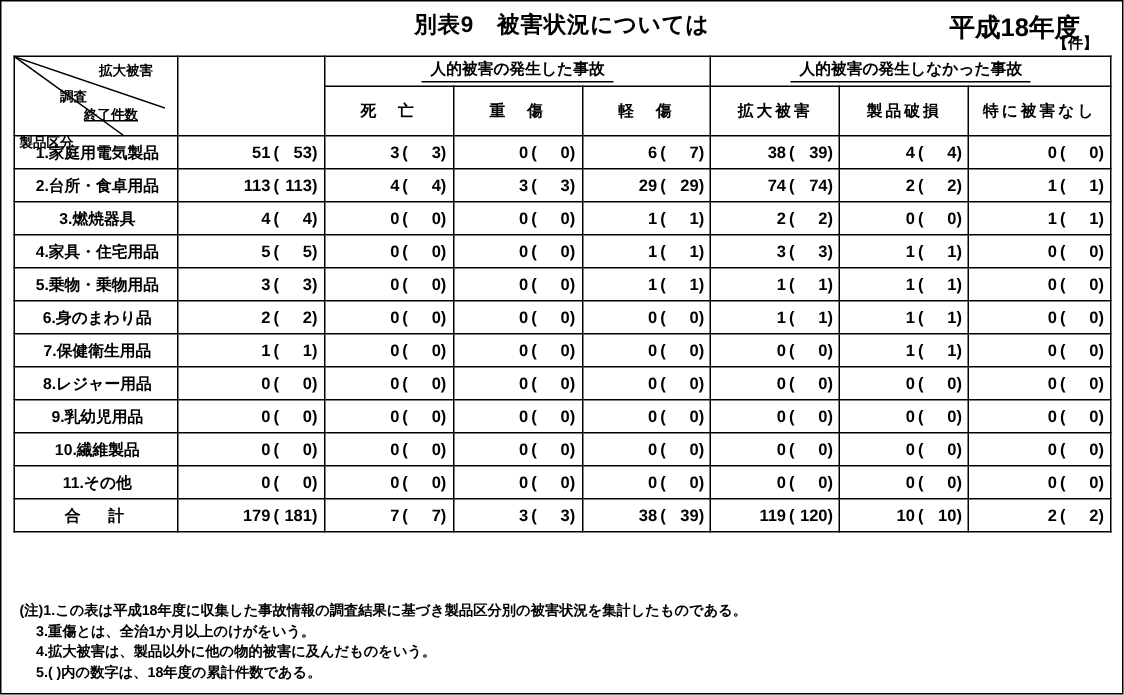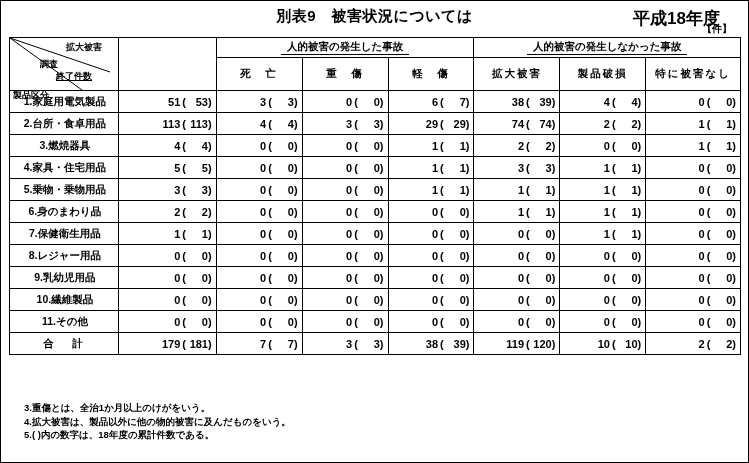--- a/index.html
+++ b/index.html
@@ -912,18 +912,19 @@
                 <span class="n2">2</span>
                 <span>)</span>
               </div>
             </td>
         </tr>
       </tbody>
     </table>
   </div>
 
   <div class="notes">
+    <div>(注)1.この表は平成18年度に収集した事故情報の調査結果に基づき製品区分別の被害状況を集計したものである。</div>
     <div class="ind">3.重傷とは、全治1か月以上のけがをいう。</div>
     <div class="ind">4.拡大被害は、製品以外に他の物的被害に及んだものをいう。</div>
     <div class="ind">5.(  )内の数字は、18年度の累計件数である。</div>
   </div>
 
 </div>
 
 </body></html>

